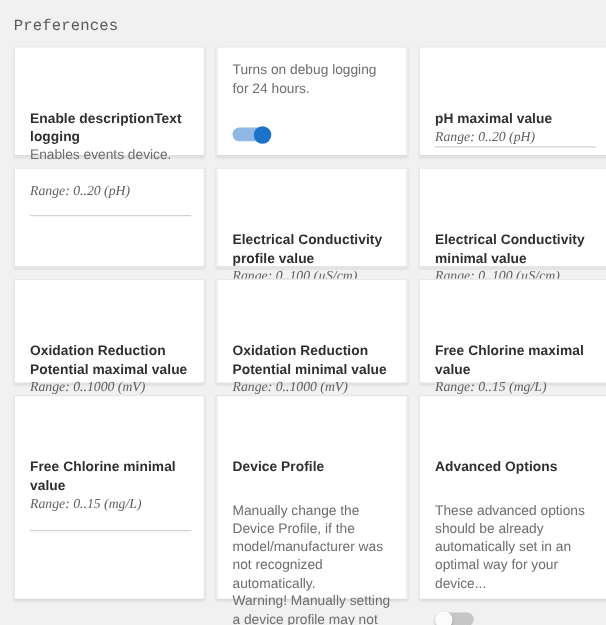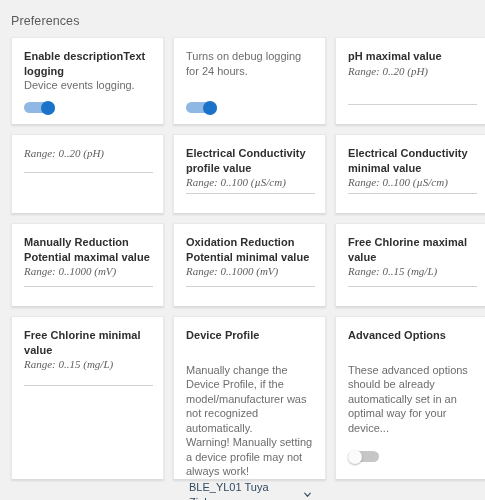--- a/index.html
+++ b/index.html
@@ -20,20 +20,21 @@
     background: #f1f1f1;
     padding: 0;
   }
 
   #page-title {
     font-size: 12.5px;
     color: #5b5b5b;
     padding: 13px 0 0 11px;
     letter-spacing: 0.1px;
     line-height: 16px;
+    font-family: Liberation Mono, monospace;
   }
 
   #cards-grid {
     display: grid;
     grid-template-columns: 153px 153px 153px;
     column-gap: 9px;
     row-gap: 9px;
     padding: 8px 0 0 11px;
   }
 
@@ -47,20 +48,21 @@
     display: flex;
     flex-direction: column;
   }
 
   .card-title {
     font-size: 11px;
     font-weight: bold;
     color: #2f2f2f;
     line-height: 14.5px;
     letter-spacing: 0.05px;
+    margin-top: 39px;
   }
 
   .card-desc {
     font-size: 11px;
     color: #6d6d6d;
     line-height: 14.5px;
     font-weight: normal;
   }
 
   .card-desc.range {
@@ -149,21 +151,21 @@
 <body>
 
 <div id="page">
 
   <div id="page-title">Preferences</div>
 
   <div id="cards-grid">
 
     <div class="card row-1-card" style="height:88px">
       <div class="card-title">Enable descriptionText logging</div>
-      <div class="card-desc">Device events logging.</div>
+      <div class="card-desc">Enables events device.</div>
       <div class="toggle-wrap">
         <span class="toggle on">
           <span class="track"></span>
           <span class="knob"></span>
         </span>
       </div>
     </div>
 
     <div class="card row-1-card" style="height:88px">
       <div class="card-desc">Turns on debug logging for 24 hours.</div>
@@ -201,21 +203,21 @@
 
     <div class="card row-2-card" style="height:80px">
       <div class="card-title">Electrical Conductivity minimal value</div>
       <div class="card-desc range">Range: 0..100 (µS/cm)</div>
       <div class="input-wrap">
         <div class="line"></div>
       </div>
     </div>
 
     <div class="card row-3-card" style="height:84px">
-      <div class="card-title">Manually Reduction Potential maximal value</div>
+      <div class="card-title">Oxidation Reduction Potential maximal value</div>
       <div class="card-desc range">Range: 0..1000 (mV)</div>
       <div class="input-wrap">
         <div class="line"></div>
       </div>
     </div>
 
     <div class="card row-3-card" style="height:84px">
       <div class="card-title">Oxidation Reduction Potential minimal value</div>
       <div class="card-desc range">Range: 0..1000 (mV)</div>
       <div class="input-wrap">

